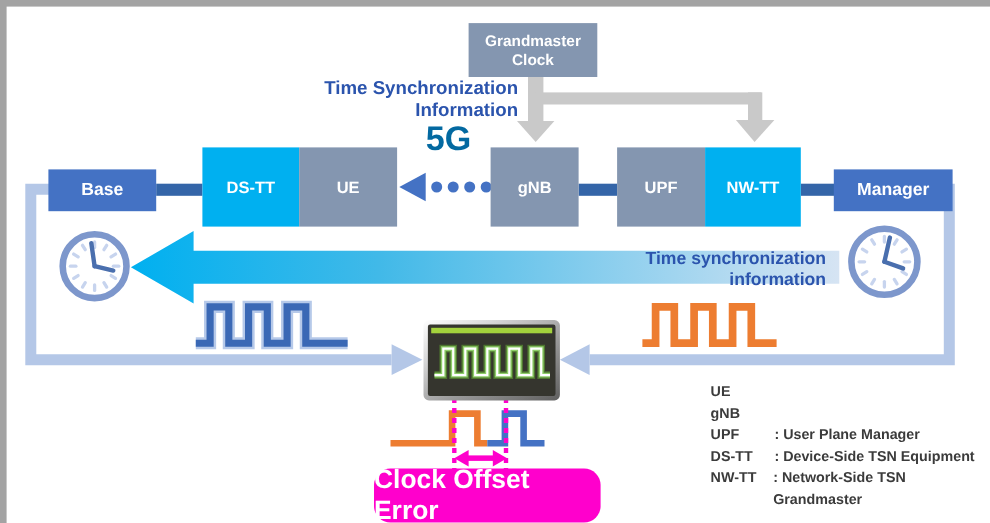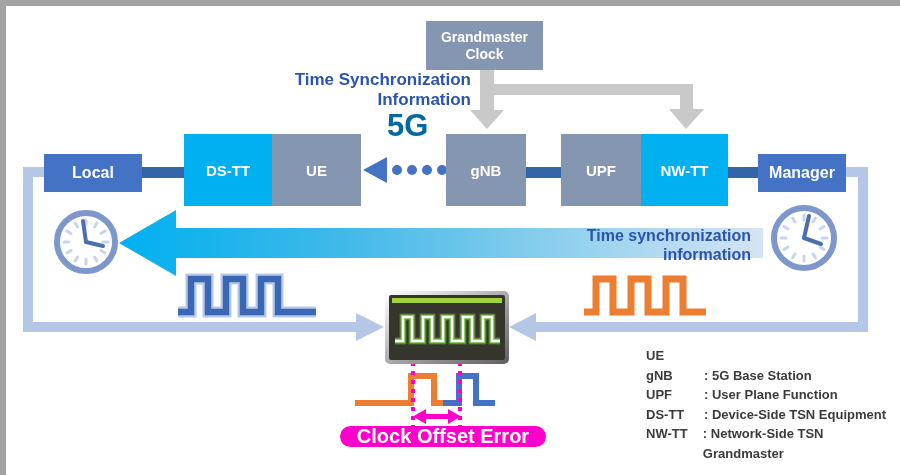--- a/index.html
+++ b/index.html
@@ -19,43 +19,43 @@
   }
   .gm{left:420px;top:15px;width:117px;height:49px;background:#8496b0;font-size:14px;line-height:17px;}
   .row{top:128px;height:72px;font-size:15px;}
   .dstt{left:178px;width:88px;background:#00b0f0;}
   .ue{left:266px;width:89px;background:#8496b0;}
   .gnb{left:440px;width:80px;background:#8496b0;}
   .upf{left:555px;width:80px;background:#8496b0;}
   .nwtt{left:635px;width:87px;background:#00b0f0;}
   .small{top:148px;height:38px;background:#4472c4;font-size:16px;}
   .local{left:38px;width:98px;}
-  .manager{left:752px;width:88px;}
+  .manager{left:752px;width:108px;}
 
   
   .cap-top{left:250px;top:64px;width:215px;text-align:right;
     color:#2b54ad;font-weight:bold;font-size:17px;line-height:20px;}
   .cap-5g{left:381px;top:102px;color:#0369a1;font-weight:bold;font-size:31px;}
   .cap-sync{left:540px;top:220px;width:205px;text-align:right;
     color:#2b54ad;font-weight:bold;font-size:16px;line-height:19px;}
 
   
   .scope{
     left:379px;top:285px;width:116px;height:65px;
     background:linear-gradient(150deg,#ffffff 0%,#d9d9d9 25%,#9a9a9a 60%,#5f5f5f 100%);
     border-radius:5px;padding:4px;
   }
   .scope-screen{position:relative;width:100%;height:100%;background:#35352e;border-radius:2px;}
   .scope-bar{position:absolute;left:3px;right:3px;top:3px;height:5px;background:#a3d23c;}
 
   
   .badge{
-    left:334px;top:420px;width:206px;height:21px;background:#ff00cc;border-radius:15px;
+    left:334px;top:420px;width:206px;height:49px;background:#ff00cc;border-radius:15px;
     display:flex;align-items:center;justify-content:center;
-    color:#fff;font-weight:bold;font-size:20px;
+    color:#fff;font-weight:bold;font-size:24px;
   }
 
   
   .dotline{width:4px;background:repeating-linear-gradient(to bottom,#ff00cc 0 4.5px,transparent 4.5px 9px);}
 
   
   .legend{left:640px;top:340px;color:#3b3b3b;font-size:13px;font-weight:bold;}
   .legend-row{display:flex;line-height:19.5px;}
   .legend-abbr{width:58px;}
 </style>
@@ -184,21 +184,21 @@
 Information</div>
   <div class="abs cap-5g">5G</div>
   <div class="abs cap-sync prewrap">Time synchronization
 information</div>
 
   <div class="node row dstt">DS-TT</div>
   <div class="node row ue">UE</div>
   <div class="node row gnb">gNB</div>
   <div class="node row upf">UPF</div>
   <div class="node row nwtt">NW-TT</div>
-  <div class="node small local">Local</div>
+  <div class="node small local">Base</div>
   <div class="node small manager">Manager</div>
 
   <div class="abs scope">
     <div class="scope-screen">
       <div class="scope-bar"></div>
       <svg style="position:absolute;left:0;top:0" width="116" height="65" viewBox="0 0 116 65">
         <g fill="none">
           <path d="M 6,46 L 14,46 L 14,22 L 23,22 L 23,46 L 34,46 L 34,22 L 43,22 L 43,46 L 54,46 L 54,22 L 63,22 L 63,46 L 74,46 L 74,22 L 83,22 L 83,46 L 94,46 L 94,22 L 103,22 L 103,46 L 111,46" stroke="#52802f" stroke-width="7" opacity="0.85"></path>
           <path d="M 6,46 L 14,46 L 14,22 L 23,22 L 23,46 L 34,46 L 34,22 L 43,22 L 43,46 L 54,46 L 54,22 L 63,22 L 63,46 L 74,46 L 74,22 L 83,22 L 83,46 L 94,46 L 94,22 L 103,22 L 103,46 L 111,46" stroke="#8fce6a" stroke-width="4.5"></path>
           <path d="M 6,46 L 14,46 L 14,22 L 23,22 L 23,46 L 34,46 L 34,22 L 43,22 L 43,46 L 54,46 L 54,22 L 63,22 L 63,46 L 74,46 L 74,22 L 83,22 L 83,46 L 94,46 L 94,22 L 103,22 L 103,46 L 111,46" stroke="#ffffff" stroke-width="2"></path>
@@ -208,25 +208,24 @@
   </div>
 
   <div class="abs badge">Clock Offset Error</div>
 
   <div class="abs legend">
     <div class="legend-row">
       <span class="legend-abbr">UE</span>
     </div>
     <div class="legend-row">
       <span class="legend-abbr">gNB</span>
-      <span>: 5G Base Station</span>
     </div>
     <div class="legend-row">
       <span class="legend-abbr">UPF</span>
-      <span>: User Plane Function</span>
+      <span>: User Plane Manager</span>
     </div>
     <div class="legend-row">
       <span class="legend-abbr">DS-TT</span>
       <span>: Device-Side TSN Equipment</span>
     </div>
     <div class="legend-row">
       <span class="legend-abbr">NW-TT</span>
       <span>: Network-Side TSN Grandmaster</span>
     </div>
   </div>

